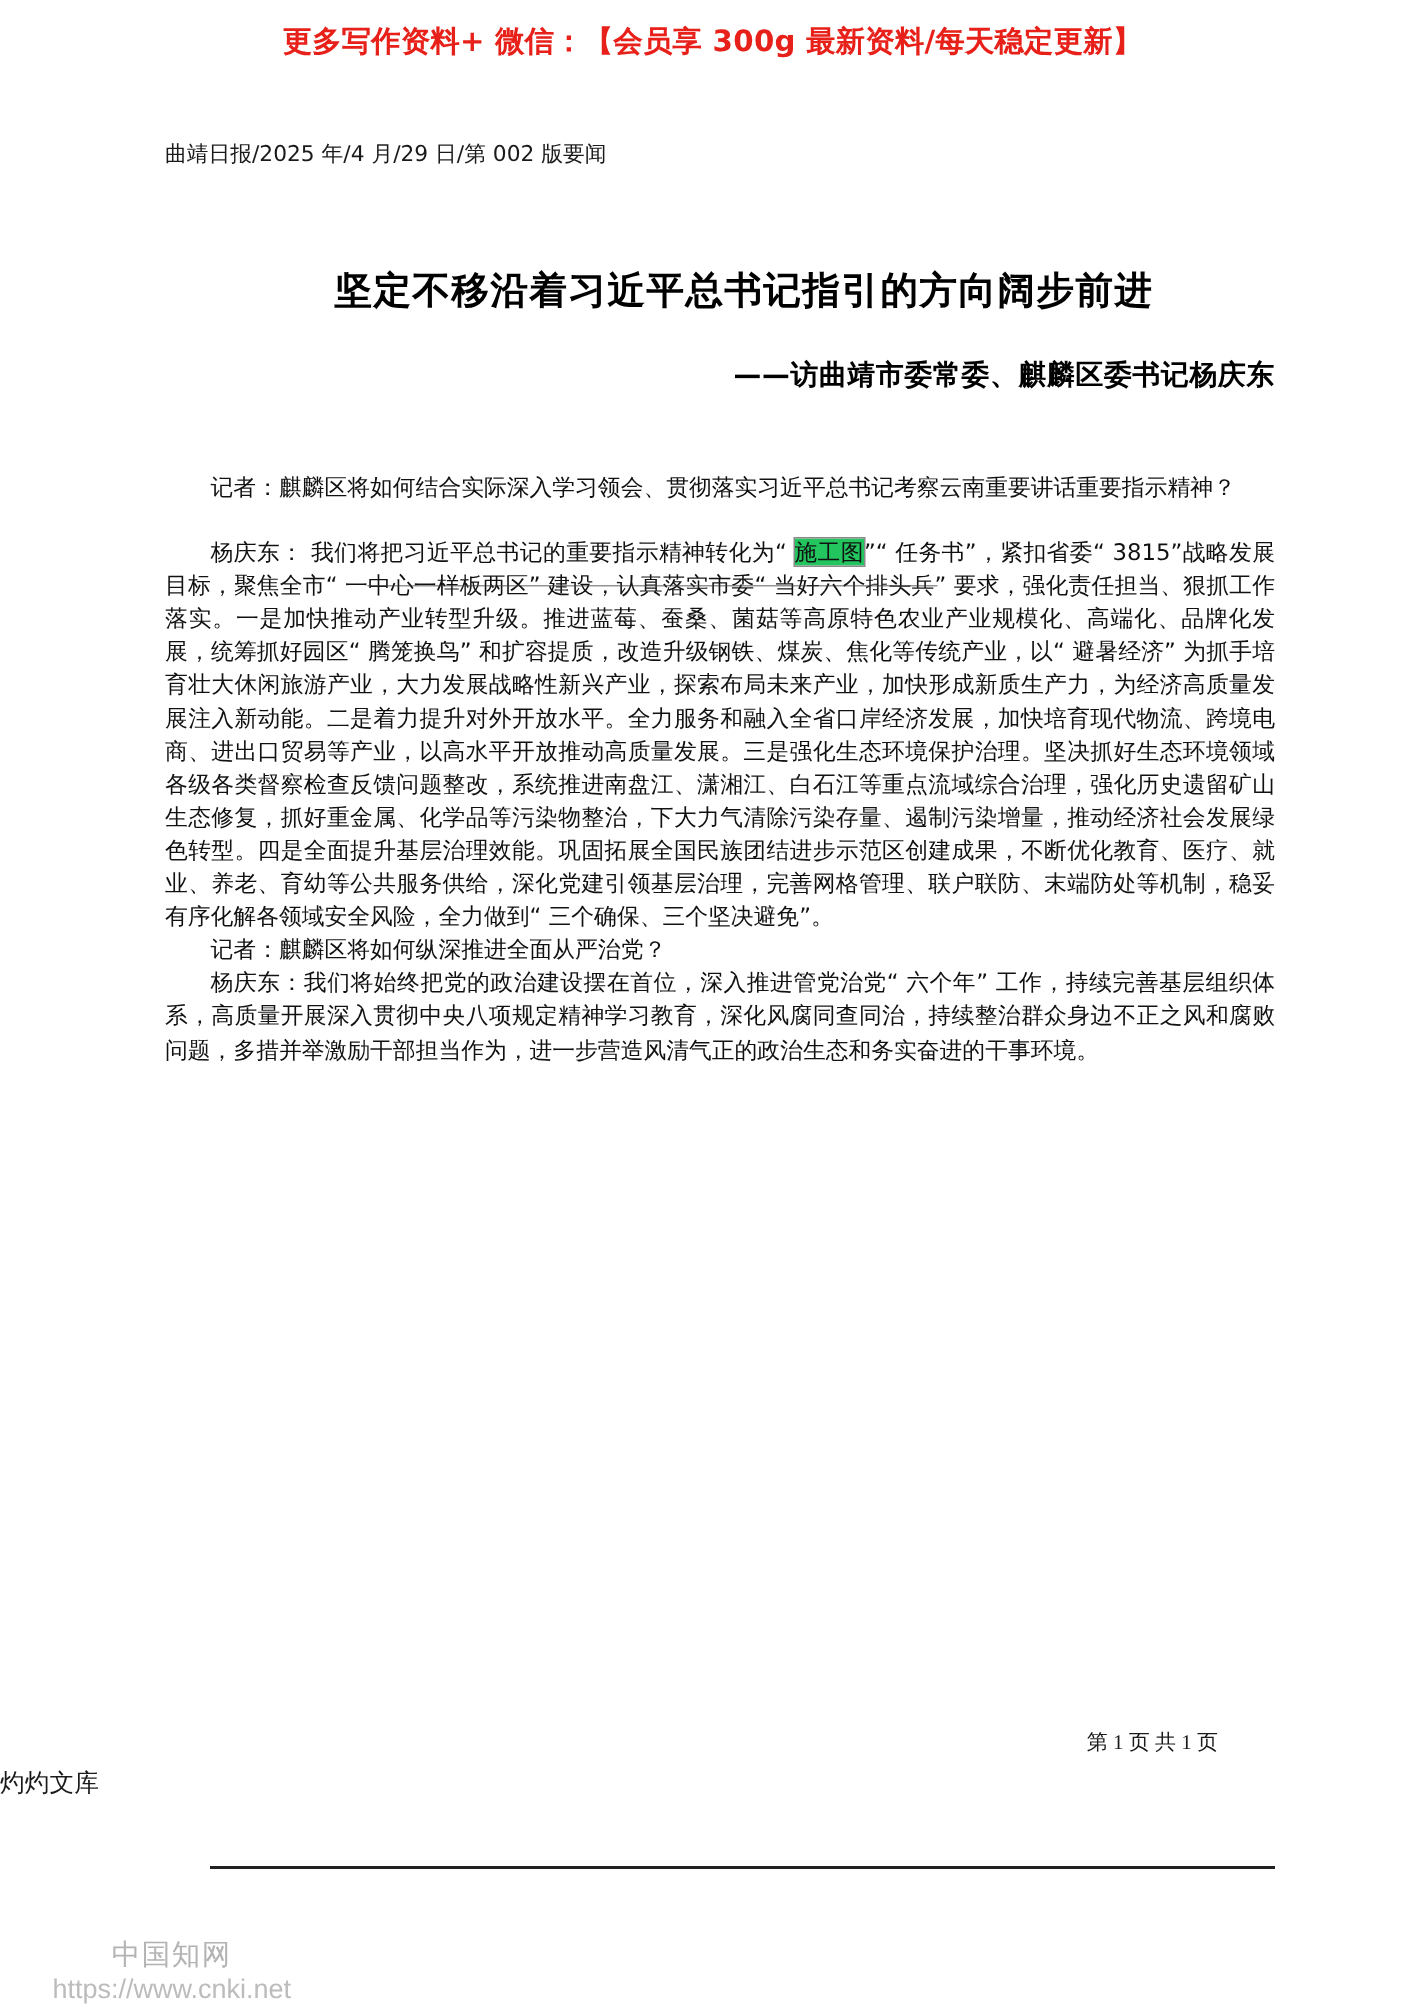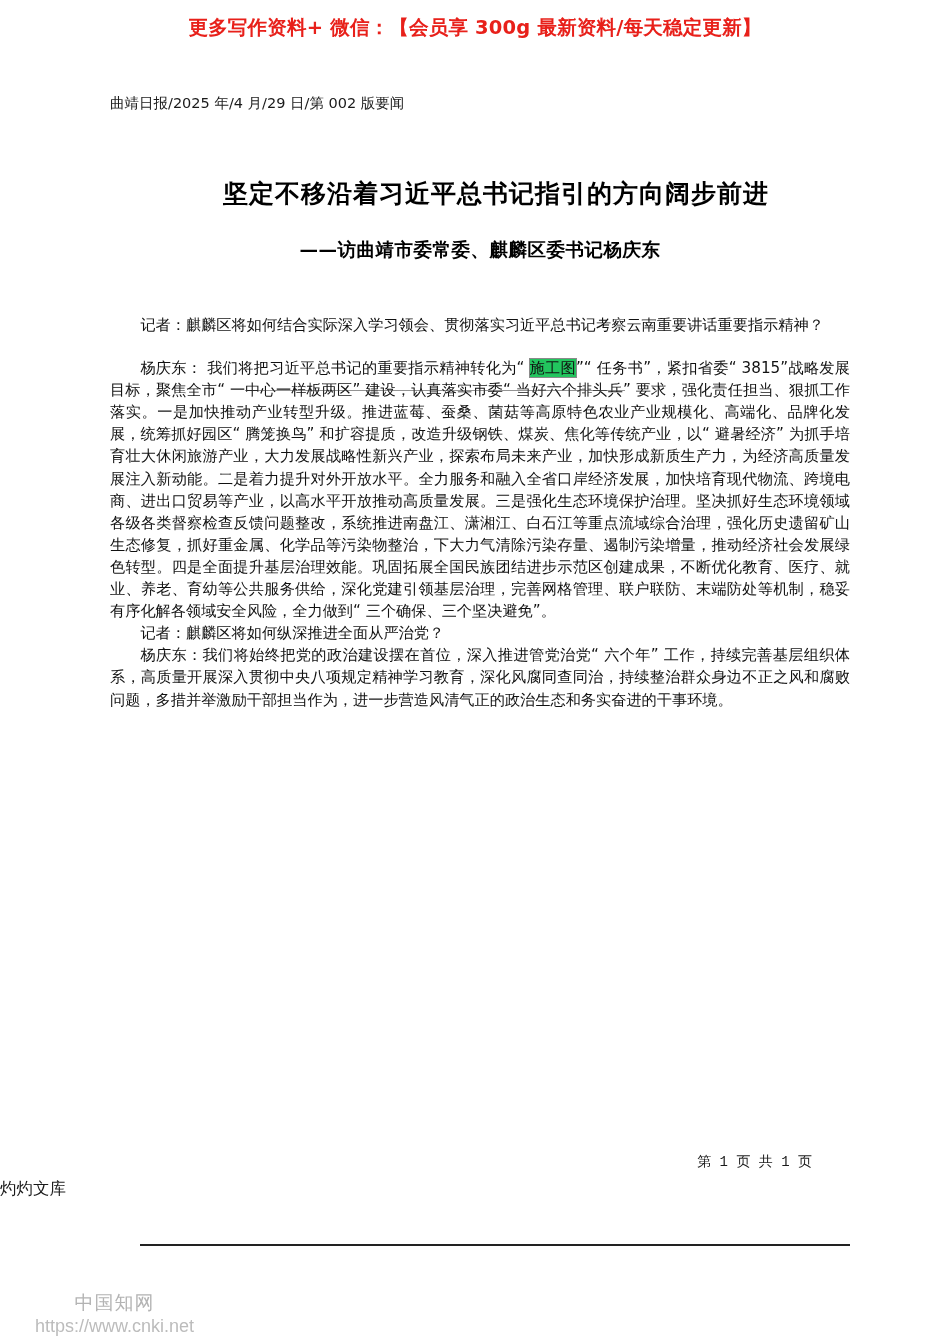--- a/index.html
+++ b/index.html
@@ -64,21 +64,21 @@
     font-weight: bold;
     letter-spacing: 1px;
     color: #000;
     font-family: "DejaVu Sans", "Liberation Sans", sans-serif;
   }
   .doc-subtitle {
     position: absolute;
     left: 0;
     top: 222px;
     width: 740px;
-    text-align: center;
+    text-align: right;
     font-size: 18.5px;
     font-weight: bold;
     letter-spacing: 0.5px;
     color: #000;
     font-family: "DejaVu Sans", "Liberation Sans", sans-serif;
   }
   .doc-byline {
     position: absolute;
     left: 0;
     top: 266px;
@@ -131,21 +131,21 @@
   .page-number {
     position: absolute;
     left: 0;
     top: 1153px;
     width: 740px;
     text-align: right;
     padding-right: 38px;
     box-sizing: border-box;
     font-size: 14px;
     color: #1a1a1a;
-    font-family: Liberation Mono, monospace;
+    font-family: Liberation Serif, serif;
   }
   .library-watermark {
     position: absolute;
     left: 0px;
     top: 1178px;
     font-size: 16.5px;
     color: #1a1a1a;
     white-space: nowrap;
     font-family: "DejaVu Sans", "Liberation Sans", sans-serif;
   }

